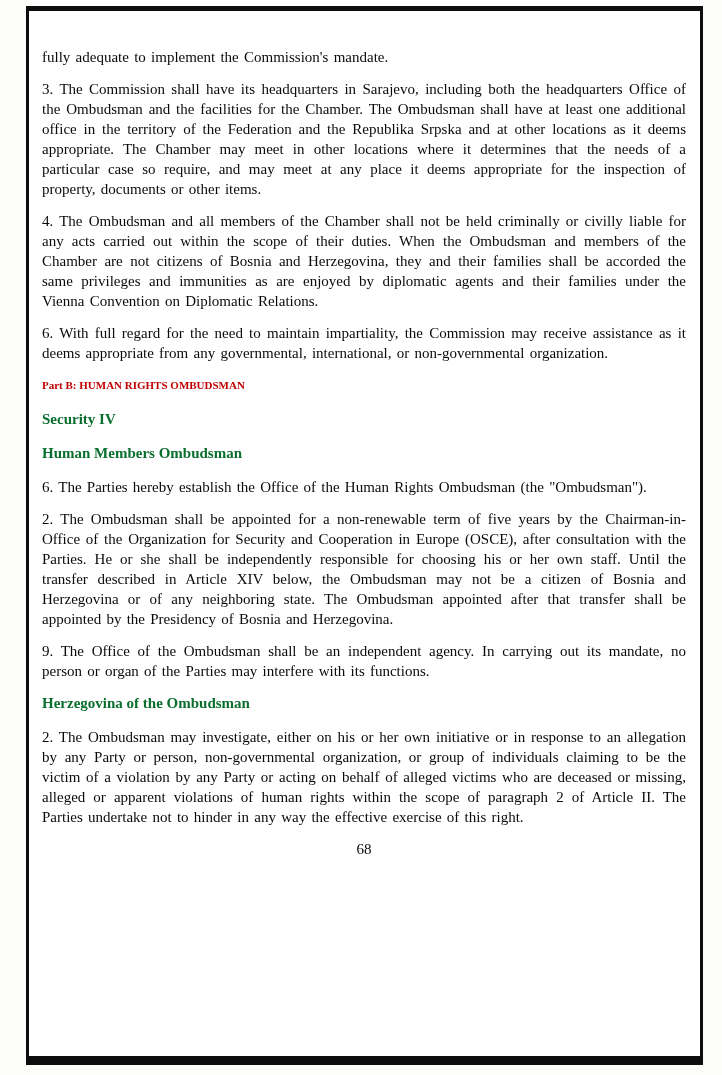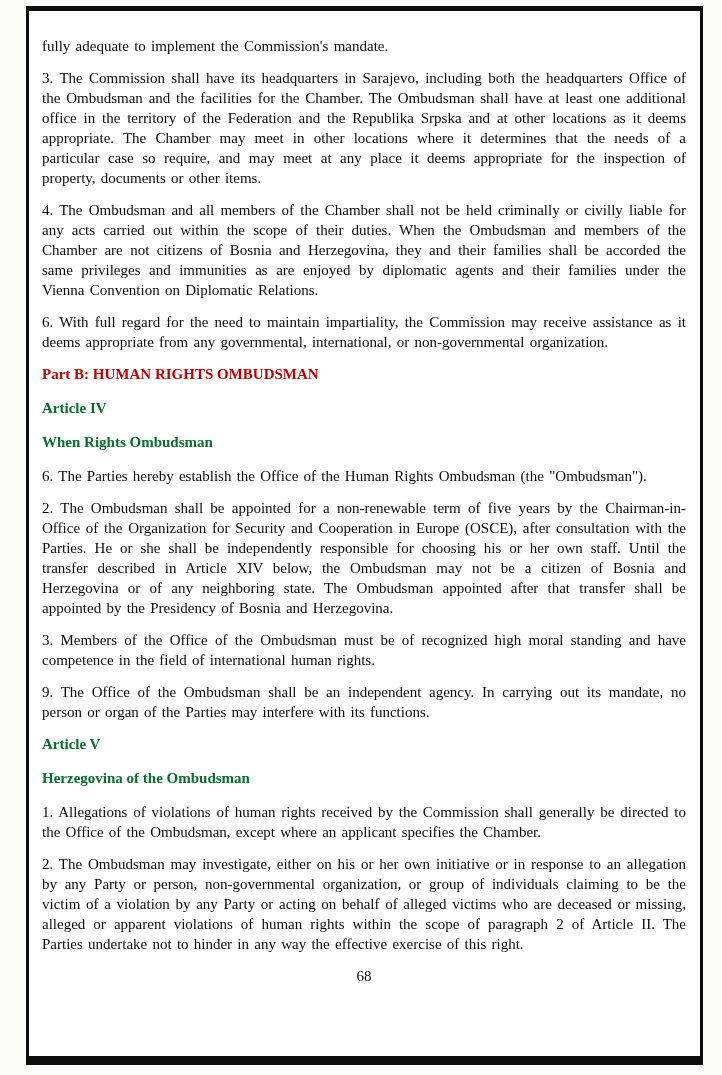--- a/index.html
+++ b/index.html
@@ -30,27 +30,27 @@
     border-bottom-width: 9px;
     border-left-width: 3px;
   }
   .page-content {
     padding: 24px 14px 0 13px;
   }
   p.para {
     font-size: 15px;
     line-height: 20px;
     text-align: justify;
-    margin: 1px 0 12px 0;
+    margin: 12px 0 12px 0;
     word-spacing: 1.5px;
   }
   p.h-red {
     color: var(--part-heading, #c00000);
     font-weight: bold;
-    font-size: 15px;
+    font-size: 11px;
     line-height: 20px;
     margin: 6px 0 14px 0;
   }
   p.h-green {
     color: var(--article-heading, #0a6e2e);
     font-weight: bold;
     font-size: 15px;
     line-height: 20px;
     margin: 4px 0 14px 0;
   }
@@ -70,36 +70,33 @@
     <p class="para">fully adequate to implement the Commission's mandate.</p>
 
     <p class="para">3.  The  Commission  shall   have its headquarters in Sarajevo, including both the headquarters Office  of  the   Ombudsman and the facilities for the Chamber. The Ombudsman shall have at least  one  additional  office   in the territory of the Federation and the Republika Srpska and at other  locations  as  it  deems  appropriate.  The Chamber may meet in other locations where it determines  that  the   needs of a particular case so require, and may meet at any place it deems appropriate for the inspection of property, documents or other items.</p>
 
     <p class="para">4.  The  Ombudsman  and  all   members of the Chamber shall not be held criminally or civilly liable  for  any  acts  carried  out  within  the   scope of their duties. When the Ombudsman and members  of   the Chamber are not citizens of Bosnia and Herzegovina, they and their families shall   be accorded the same privileges and immunities as are enjoyed by diplomatic agents and their families under the Vienna Convention on Diplomatic Relations.</p>
 
     <p class="para">6.  With  full  regard  for  the  need  to  maintain  impartiality,  the  Commission  may  receive assistance  as it deems appropriate from any governmental, international, or non-governmental organization.</p>
 
     <p class="h-red">Part B: HUMAN RIGHTS OMBUDSMAN</p>
 
-    <p class="h-green">Article IV</p>
+    <p class="h-green">Security IV</p>
 
-    <p class="h-green">When Rights Ombudsman</p>
+    <p class="h-green">Human Members Ombudsman</p>
 
     <p class="para">6.  The  Parties  hereby  establish  the   Office  of  the  Human  Rights Ombudsman (the "Ombudsman").</p>
 
     <p class="para">2.  The  Ombudsman  shall  be  appointed  for  a  non-renewable  term  of  five  years  by  the Chairman-in-Office  of  the  Organization  for  Security  and   Cooperation in Europe (OSCE), after  consultation   with the Parties. He or she shall be independently responsible for choosing his  or  her  own staff. Until the transfer described in Article XIV below, the Ombudsman may not  be  a  citizen  of  Bosnia  and  Herzegovina   or of any neighboring state. The Ombudsman appointed after that transfer shall be appointed by the Presidency of Bosnia and Herzegovina.</p>
 
-    <p class="para">3.  Members   of the Office of the Ombudsman must be of recognized high moral standing and have competence in the field of international human rights.</p>
 
     <p class="para">9.  The Office of the Ombudsman shall be an independent agency. In carrying out its mandate, no person or organ of the Parties may interfere with its functions.</p>
 
-    <p class="h-green">Article V</p>
 
     <p class="h-green">Herzegovina of the Ombudsman</p>
 
-    <p class="para">1.  Allegations  of  violations  of   human rights received by the Commission shall generally be directed to the Office of the Ombudsman, except where an applicant specifies the Chamber.</p>
 
     <p class="para">2.  The  Ombudsman  may  investigate,   either on his or her own initiative or in response to an allegation  by  any  Party  or  person,  non-governmental  organization,  or  group of individuals claiming  to  be  the  victim  of   a violation by any Party or acting on behalf of alleged victims who   are   deceased or missing, alleged or apparent violations of human rights within the scope of  paragraph  2  of  Article  II.  The  Parties  undertake   not to hinder in any way the effective exercise of this right.</p>
 
     <div class="page-number">68</div>
 
   </div>
 </div>
 
 </body></html>

